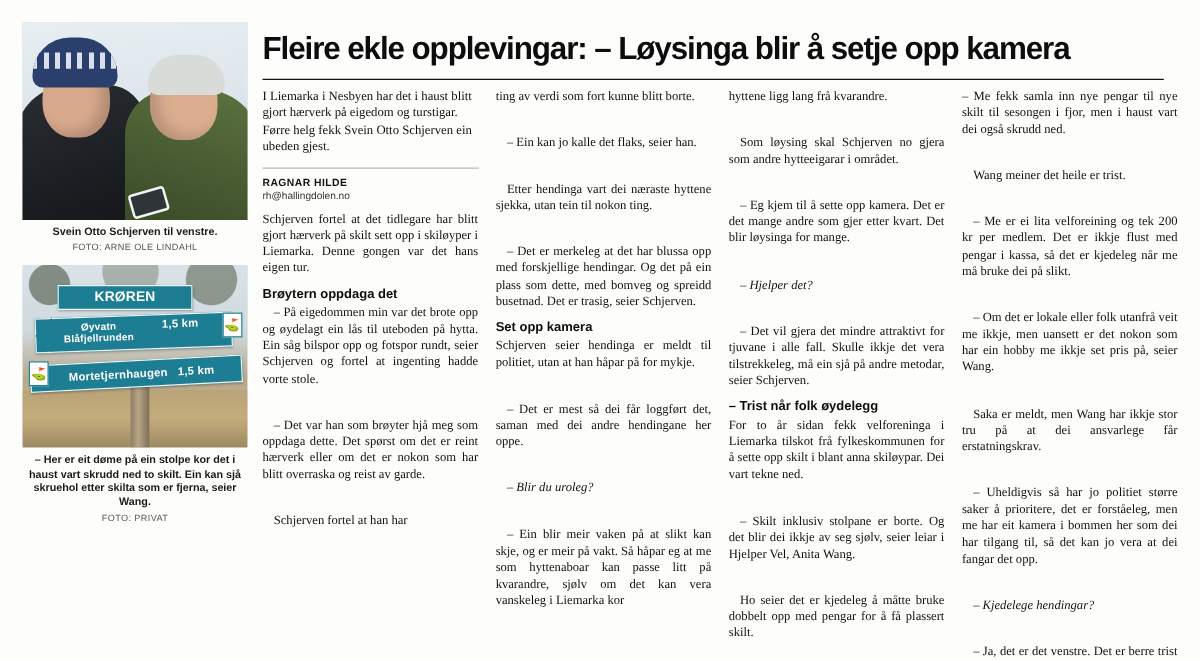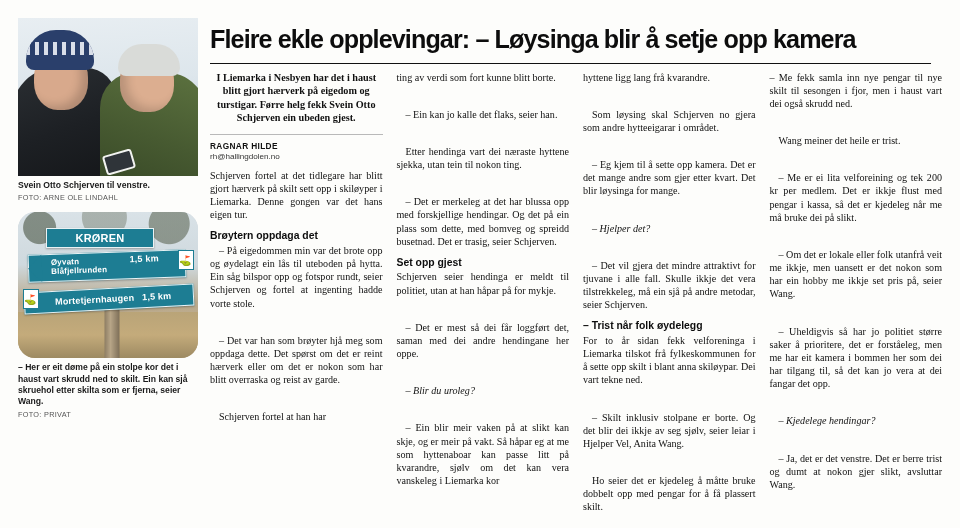--- a/index.html
+++ b/index.html
@@ -23,21 +23,21 @@
   }
 
   
   #photo-rail {
     width: 180px;
     flex: 0 0 180px;
     display: flex;
     flex-direction: column;
   }
 
-  .photo-block { margin-bottom: 10px; }
+  .photo-block { margin-bottom: 10px; text-align: center; }
 
   .photo-frame {
     width: 180px;
     position: relative;
     overflow: hidden;
     background: #cfd6da;
   }
 
   
   .photo-men { height: 158px; }
@@ -84,21 +84,21 @@
     position: absolute; right: 18px; top: 26px; width: 62px; height: 32px;
     background: #d9dbd8; border-radius: 30px 30px 10px 10px;
   }
   .ph-phone {
     position: absolute; left: 86px; bottom: 4px; width: 30px; height: 20px;
     background: #2f3439; border: 2px solid #f2f3f0; border-radius: 3px;
     transform: rotate(-16deg);
   }
 
   
-  .photo-signs { height: 146px; border-radius: 17px; }
+  .photo-signs { height: 146px; }
   .sg-sky {
     position: absolute; inset: 0;
     background: linear-gradient(180deg,#d9e2e7 0%,#cfd9de 36%,#b9a98c 62%,#c9b591 100%);
   }
   .sg-trees {
     position: absolute; left: 0; right: 0; top: 0; height: 44%;
     background:
       radial-gradient(circle at 12% 24%, rgba(60,72,52,.55) 0 16px, transparent 17px),
       radial-gradient(circle at 84% 18%, rgba(70,80,58,.5) 0 20px, transparent 21px),
       radial-gradient(circle at 48% 8%, rgba(80,88,66,.35) 0 22px, transparent 23px);
@@ -201,25 +201,25 @@
     display: grid;
     grid-template-columns: repeat(4, 1fr);
     column-gap: 14px;
     min-height: 0;
   }
 
   .col { min-width: 0; }
 
   .lead {
     font-family: "Liberation Serif", serif;
-    font-weight: 700;
+    font-weight: 400;
     font-size: 10.2px;
     line-height: 1.33;
     color: #101010;
-    text-align: center;
+    text-align: left;
   }
 
   .byline-rule {
     border: none;
     border-top: 1px solid #b9b9b9;
     margin: 9px 0 6px 0;
   }
   .byline-name {
     font-family: "Liberation Sans", sans-serif;
     font-weight: 700;
@@ -333,21 +333,21 @@
         <p class="body dash">– På eigedommen min var det brote opp og øydelagt ein lås til uteboden på hytta. Ein såg bilspor opp og fotspor rundt, seier Schjerven og fortel at ingenting hadde vorte stole.</p>
         <p class="body dash">– Det var han som brøyter hjå meg som oppdaga dette. Det spørst om det er reint hærverk eller om det er nokon som har blitt overraska og reist av garde.</p>
         <p class="body">Schjerven fortel at han har</p>
       </div>
 
       <div class="col">
         <p class="body">ting av verdi som fort kunne blitt borte.</p>
         <p class="body dash">– Ein kan jo kalle det flaks, seier han.</p>
         <p class="body">Etter hendinga vart dei næraste hyttene sjekka, utan tein til nokon ting.</p>
         <p class="body dash">– Det er merkeleg at det har blussa opp med forskjellige hendingar. Og det på ein plass som dette, med bomveg og spreidd busetnad. Det er trasig, seier Schjerven.</p>
-        <h2 class="sub">Set opp gjest</h2>
+        <h2 class="sub">Set opp kamera</h2>
         <p class="body">Schjerven seier hendinga er meldt til politiet, utan at han håpar på for mykje.</p>
         <p class="body dash">– Det er mest så dei får loggført det, saman med dei andre hendingane her oppe.</p>
         <p class="body q">– Blir du uroleg?</p>
         <p class="body dash">– Ein blir meir vaken på at slikt kan skje, og er meir på vakt. Så håpar eg at me som hyttenaboar kan passe litt på kvarandre, sjølv om det kan vera vanskeleg i Liemarka kor</p>
       </div>
 
       <div class="col">
         <p class="body">hyttene ligg lang frå kvarandre.</p>
         <p class="body">Som løysing skal Schjerven no gjera som andre hytteeigarar i området.</p>
         <p class="body dash">– Eg kjem til å sette opp kamera. Det er det mange andre som gjer etter kvart. Det blir løysinga for mange.</p>
@@ -357,20 +357,21 @@
         <p class="body">For to år sidan fekk velforeninga i Liemarka tilskot frå fylkeskommunen for å sette opp skilt i blant anna skiløypar. Dei vart tekne ned.</p>
         <p class="body dash">– Skilt inklusiv stolpane er borte. Og det blir dei ikkje av seg sjølv, seier leiar i Hjelper Vel, Anita Wang.</p>
         <p class="body">Ho seier det er kjedeleg å måtte bruke dobbelt opp med pengar for å få plassert skilt.</p>
       </div>
 
       <div class="col">
         <p class="body">– Me fekk samla inn nye pengar til nye skilt til sesongen i fjor, men i haust vart dei også skrudd ned.</p>
         <p class="body">Wang meiner det heile er trist.</p>
         <p class="body dash">– Me er ei lita velforeining og tek 200 kr per medlem. Det er ikkje flust med pengar i kassa, så det er kjedeleg når me må bruke dei på slikt.</p>
         <p class="body dash">– Om det er lokale eller folk utanfrå veit me ikkje, men uansett er det nokon som har ein hobby me ikkje set pris på, seier Wang.</p>
+        <p class="body">Saka er meldt, men Wang har ikkje stor tru på at dei ansvarlege får erstatningskrav.</p>
         <p class="body dash">– Uheldigvis så har jo politiet større saker å prioritere, det er forståeleg, men me har eit kamera i bommen her som dei har tilgang til, så det kan jo vera at dei fangar det opp.</p>
         <p class="body q">– Kjedelege hendingar?</p>
         <p class="body dash">– Ja, det er det venstre. Det er berre trist og dumt at nokon gjer slikt, avsluttar Wang.</p>
       </div>
 
     </div>
   </div>
 </div>
 
 </body></html>

